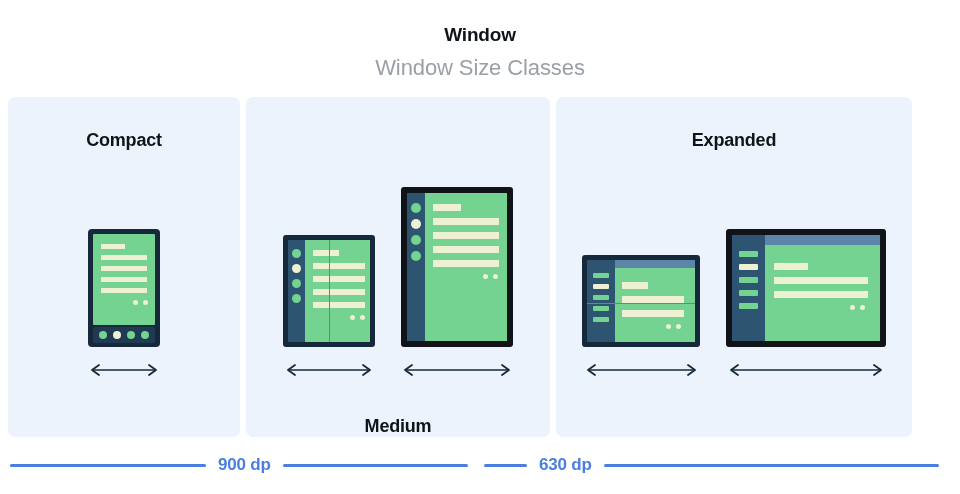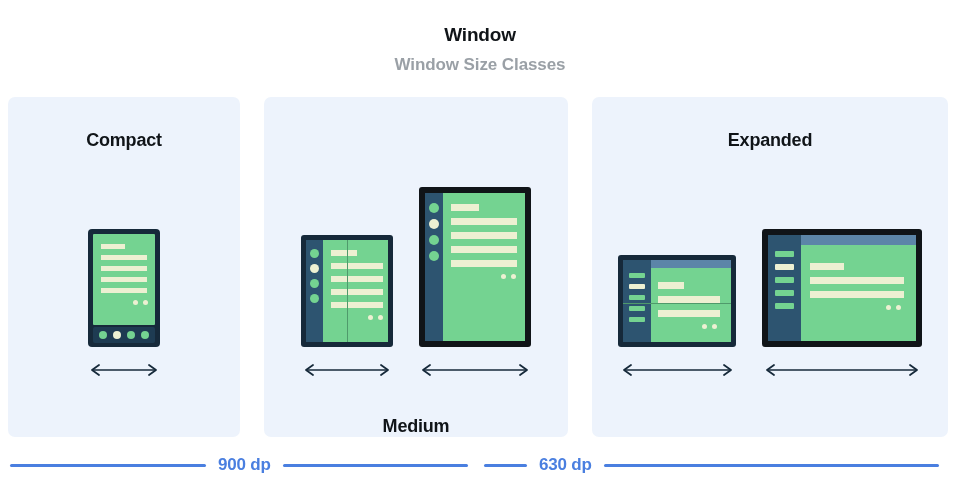--- a/index.html
+++ b/index.html
@@ -27,35 +27,35 @@
     margin: 0;
     padding-top: 24px;
     font-size: 19px;
     font-weight: bold;
     color: #101418;
     letter-spacing: -0.2px;
   }
   .subtitle {
     margin: 0;
     padding-top: 9px;
-    font-size: 17px;
-    font-weight: bold;
+    font-size: 22px;
+    font-weight: normal;
     color: #9aa0a6;
     letter-spacing: -0.1px;
   }
 
   
   .cards {
     position: absolute;
     top: 97px;
     left: 8px;
     width: 944px;
     height: 340px;
     display: flex;
-    gap: 24px;
+    gap: 6px;
   }
   .card {
     background: #edf3fc;
     border-radius: 7px;
     position: relative;
     display: flex;
     flex-direction: column;
     align-items: center;
   }
   .card-compact  { width: 232px; }

